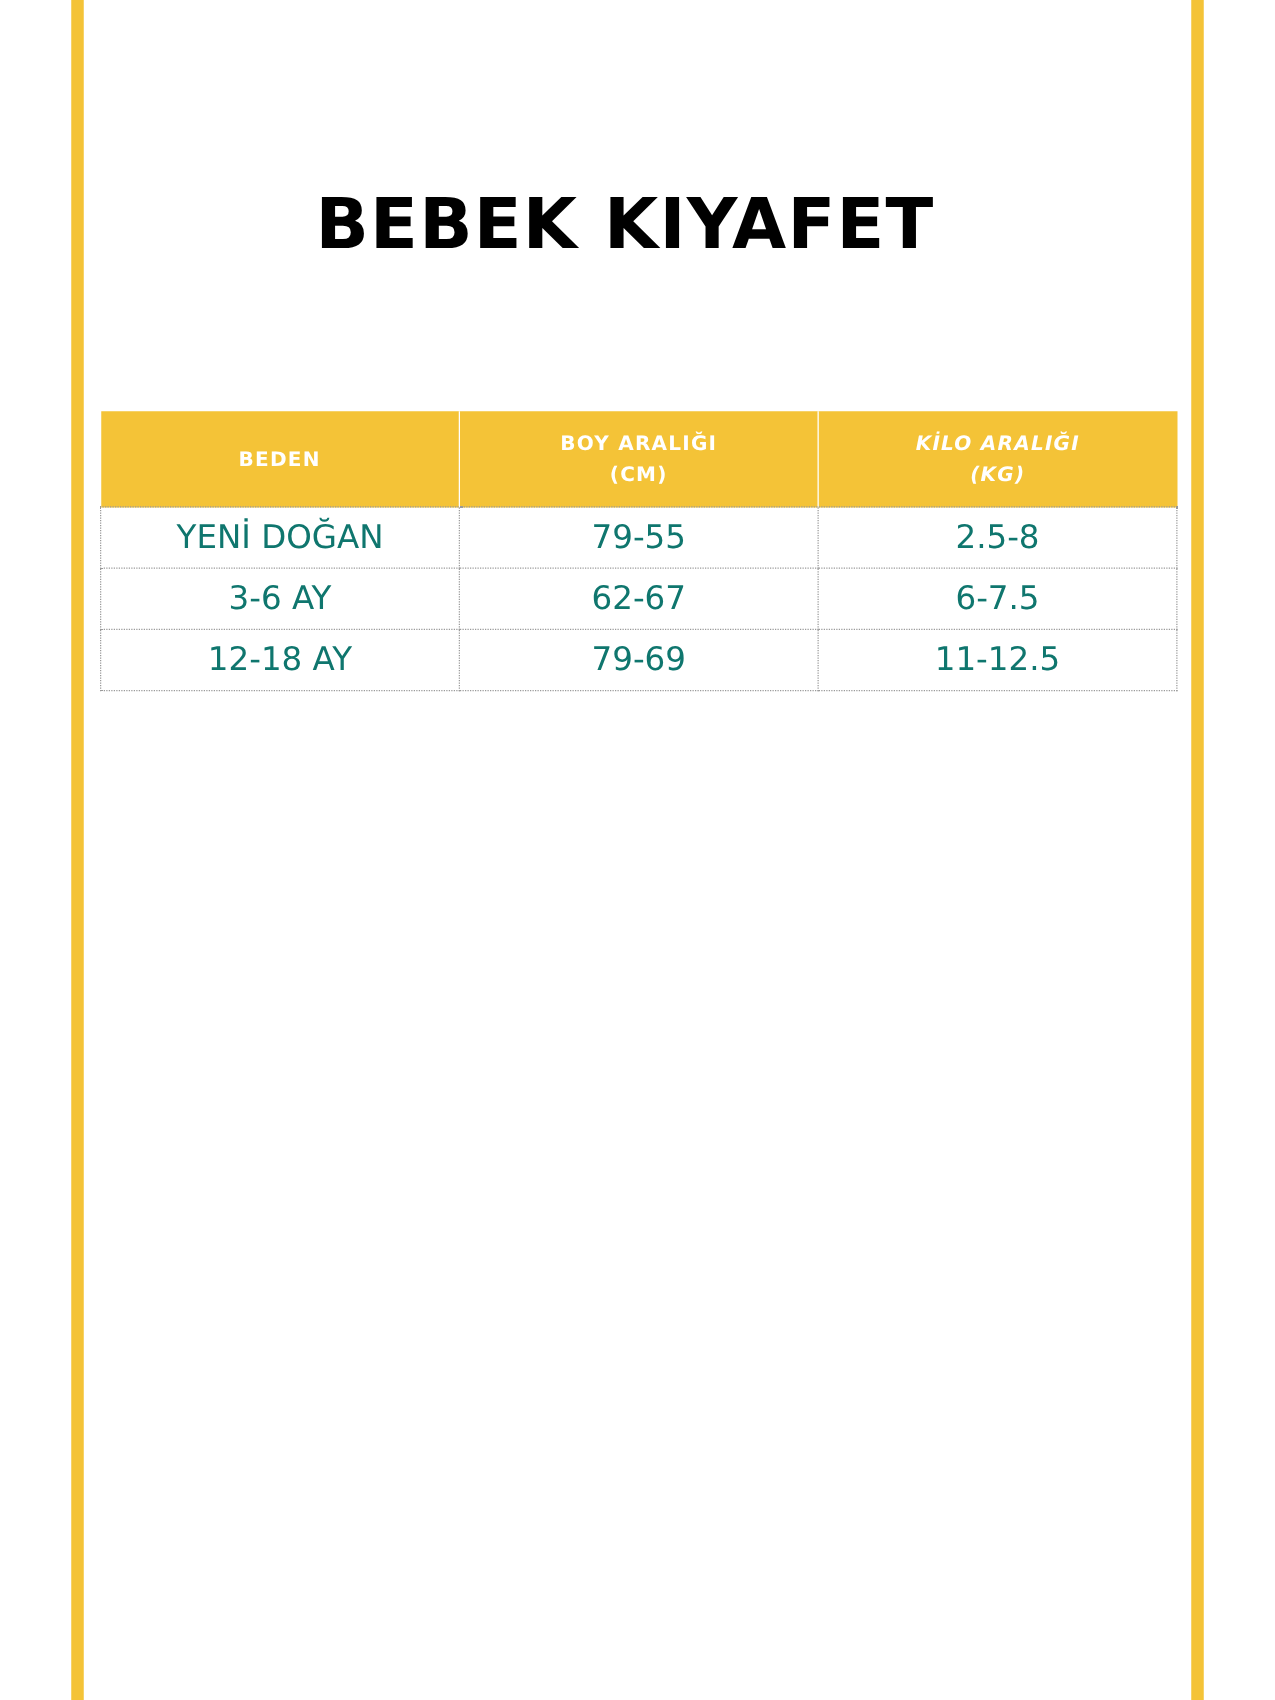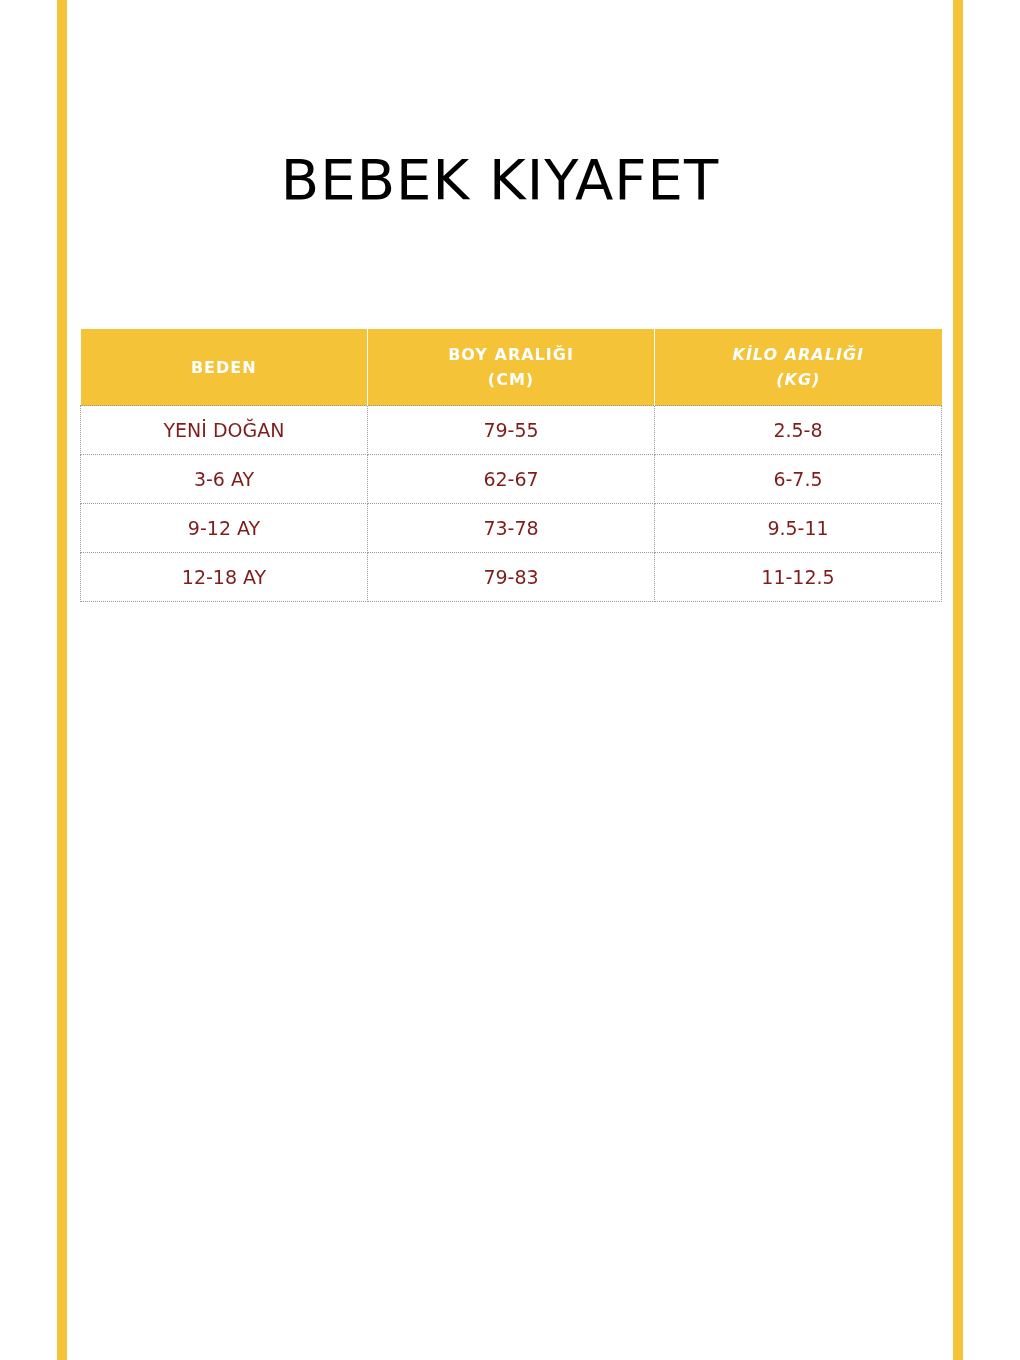--- a/index.html
+++ b/index.html
@@ -25,21 +25,21 @@
     .side-bar.right { left: 953px; }
 
     .title {
       position: absolute;
       top: 104px;
       left: 0;
       width: 1020px;
       text-align: center;
       color: #000000;
       font-family: "DejaVu Sans", sans-serif;
-      font-weight: normal;
+      font-weight: bold;
       font-size: 56px;
       line-height: 76px;
       letter-spacing: 1px;
     }
     .title .line { display: block; }
     .title .line1 { padding-right: 20px; }
 
     table.size-table {
       position: absolute;
       top: 329px;
@@ -65,22 +65,22 @@
     }
     .size-table thead th:last-child { border-right: none; font-style: italic; }
     .size-table thead th .sub { display: block; }
 
     .size-table tbody td {
       height: 48px;
       padding: 0;
       text-align: center;
       vertical-align: middle;
       font-family: "DejaVu Sans", sans-serif;
-      font-size: 19px;
-      color: #7f1d1d;
+      font-size: 26px;
+      color: #0f766e;
       border: 1px dotted #9a9a9a;
     }
   </style>
 </head>
 <body>
 
 <div class="side-bar left"></div>
 <div class="side-bar right"></div>
 
 <h1 class="title">
@@ -113,23 +113,18 @@
       <td>YENİ DOĞAN</td>
       <td>79-55</td>
       <td>2.5-8</td>
     </tr>
     <tr>
       <td>3-6 AY</td>
       <td>62-67</td>
       <td>6-7.5</td>
     </tr>
     <tr>
-      <td>9-12 AY</td>
-      <td>73-78</td>
-      <td>9.5-11</td>
-    </tr>
-    <tr>
       <td>12-18 AY</td>
-      <td>79-83</td>
+      <td>79-69</td>
       <td>11-12.5</td>
     </tr>
   </tbody>
 </table>
 
 </body></html>

